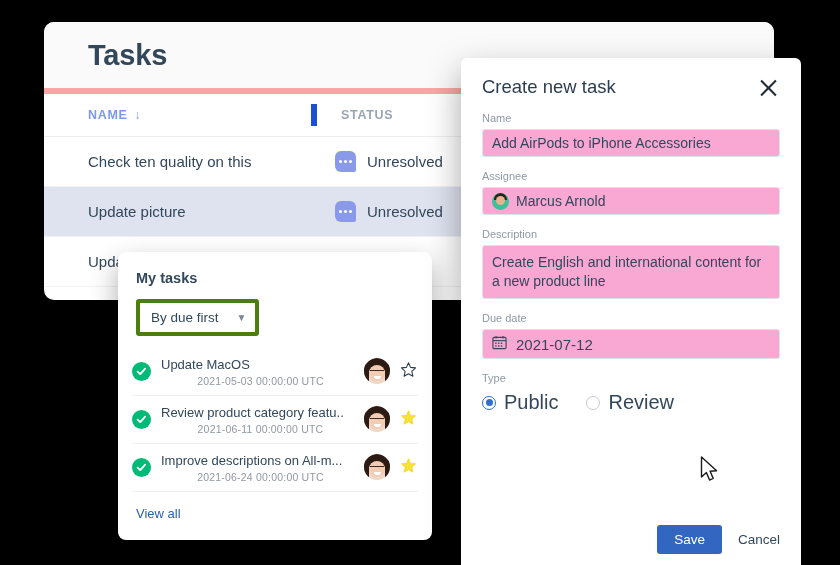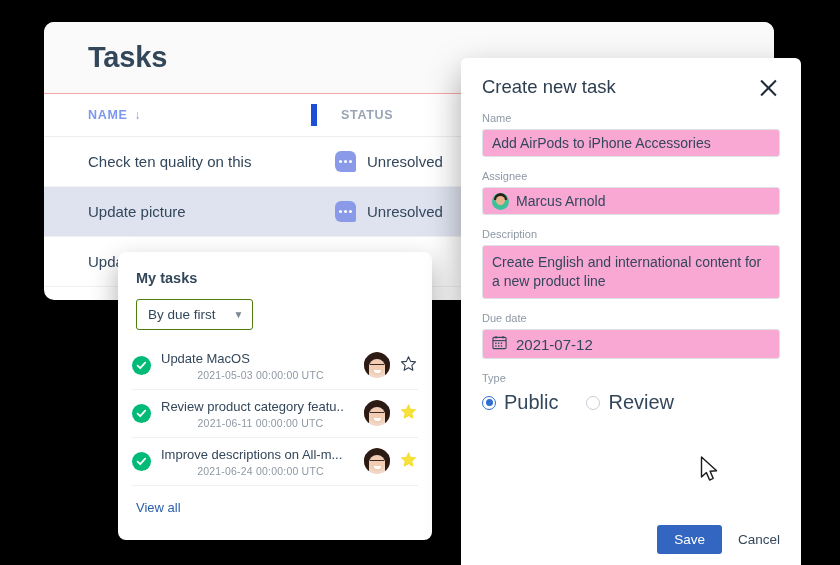--- a/index.html
+++ b/index.html
@@ -17,21 +17,21 @@
     width: 730px; height: 278px;
     background: #ffffff;
     border-radius: 10px;
     box-shadow: 0 10px 26px rgba(0,0,0,0.30);
     overflow: hidden;
   }
   .tasks-header {
     height: 72px; background: #fafafb;
     display: flex; align-items: center;
     padding-left: 44px;
-    border-bottom: 1px solid #fca5a5;
+    border-bottom: 6px solid #fca5a5;
   }
   .tasks-title {
     font-size: 29px; font-weight: bold; color: #33475b;
     letter-spacing: -0.2px;
   }
   .table-head {
     height: 43px; display: flex; align-items: center;
     border-bottom: 1px solid #eceef1;
     background: #ffffff;
   }
@@ -76,21 +76,21 @@
     box-shadow: 0 12px 28px rgba(0,0,0,0.33);
     overflow: hidden;
   }
   .mytasks-title {
     padding: 18px 0 0 18px;
     font-size: 14.5px; font-weight: bold; color: #33475b;
   }
   .sort-area { padding: 13px 0 12px 18px; background: #fff; }
   .sort-select {
     display: inline-flex; align-items: center; gap: 18px;
-    border: 1px solid #4d7c0f; border-radius: 3px;
+    border: 4px solid #4d7c0f; border-radius: 3px;
     padding: 7px 9px 7px 11px;
     font-size: 13.5px; color: #33475b; background: #fff;
   }
   .chev { font-size: 10px; color: #7c8795; }
   .mt-list { padding: 0 14px; }
   .mt-row {
     display: flex; align-items: center;
     padding: 7px 0 8px 0;
     border-bottom: 1px solid #eef0f2;
   }

